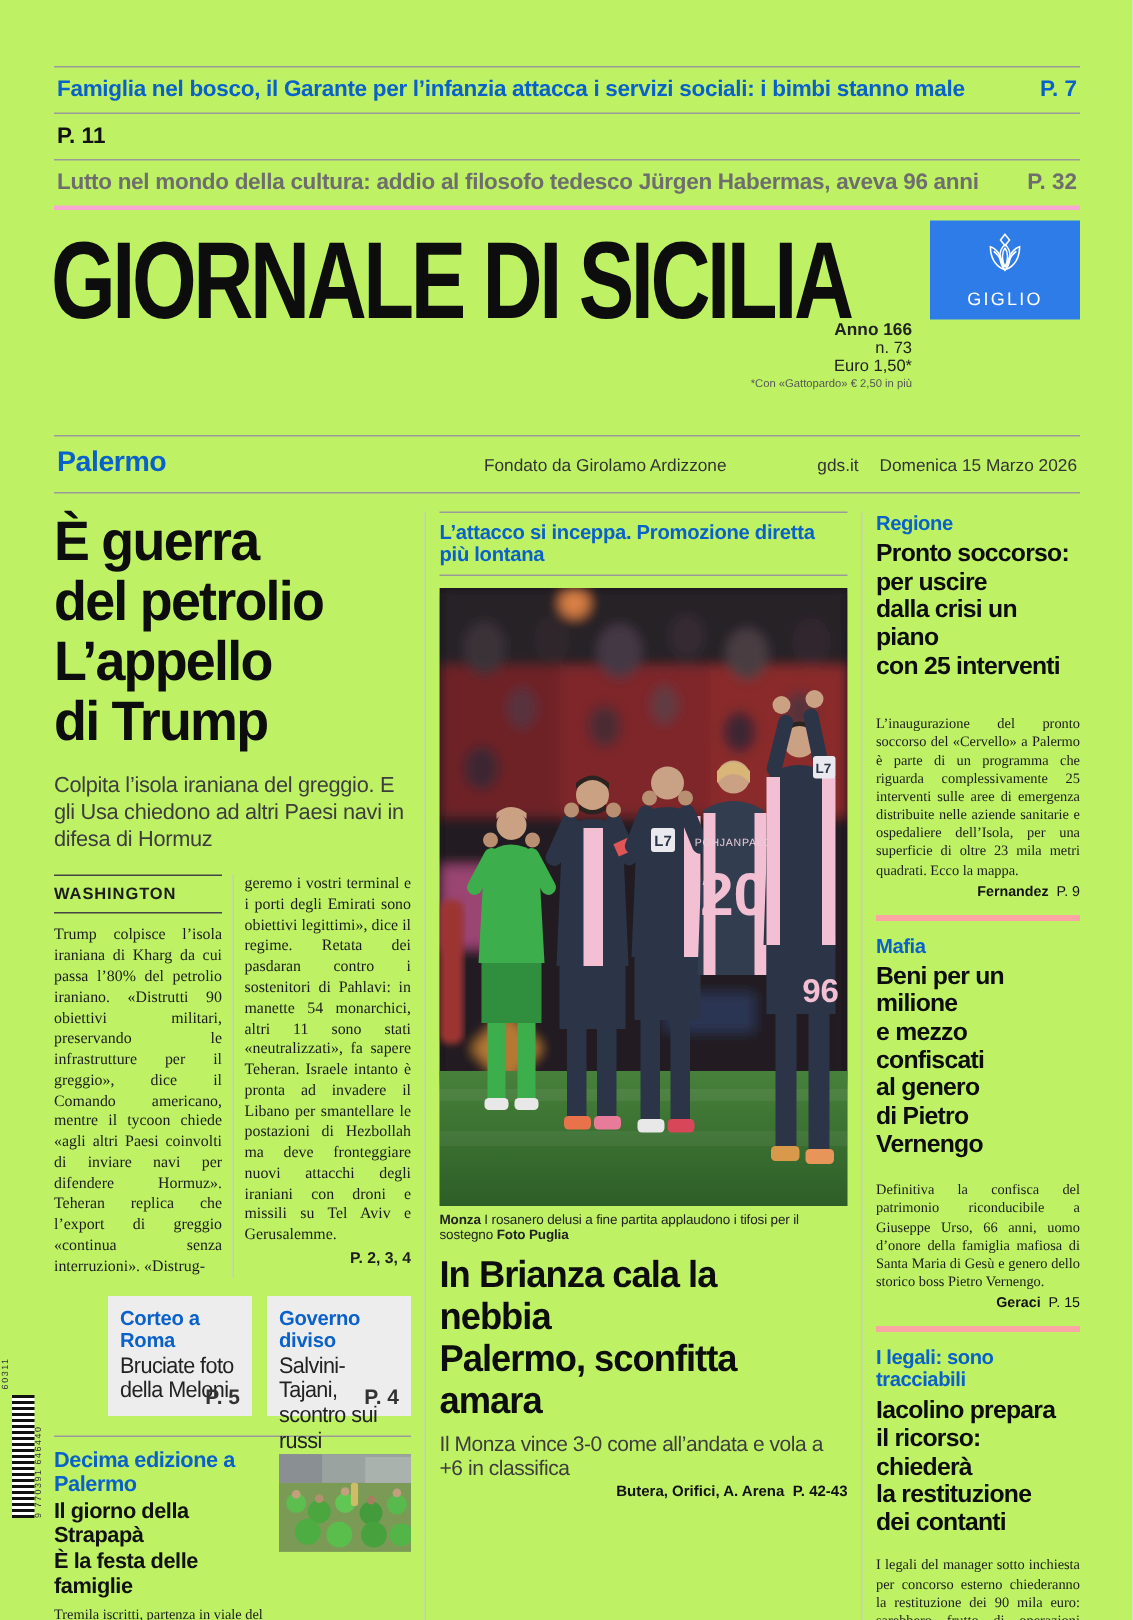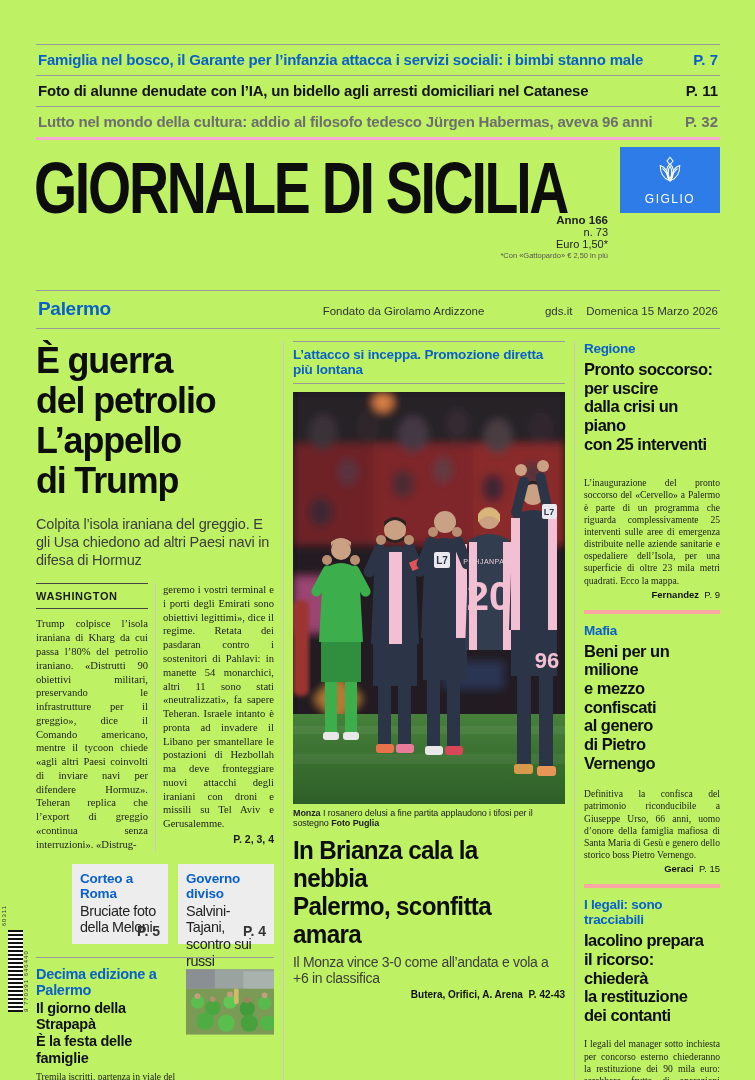--- a/index.html
+++ b/index.html
@@ -127,21 +127,20 @@
   <div class="barcode-num">9 770391 646440</div>
 
   <div class="inner">
 
     <div class="teasers">
       <div class="teaser-row">
         <span class="teaser-text t-blue">Famiglia nel bosco, il Garante per l’infanzia attacca i servizi sociali: i bimbi stanno male</span>
         <span class="teaser-page t-blue">P. 7</span>
       </div>
       <div class="teaser-row">
-        <span class="teaser-text t-black">Foto di alunne denudate con l’IA, un bidello agli arresti domiciliari nel Catanese</span>
         <span class="teaser-page t-black">P. 11</span>
       </div>
       <div class="teaser-row">
         <span class="teaser-text t-gray">Lutto nel mondo della cultura: addio al filosofo tedesco Jürgen Habermas, aveva 96 anni</span>
         <span class="teaser-page t-gray">P. 32</span>
       </div>
     </div>
 
     <div class="masthead">
       <div class="mast-title">GIORNALE DI SICILIA</div>

